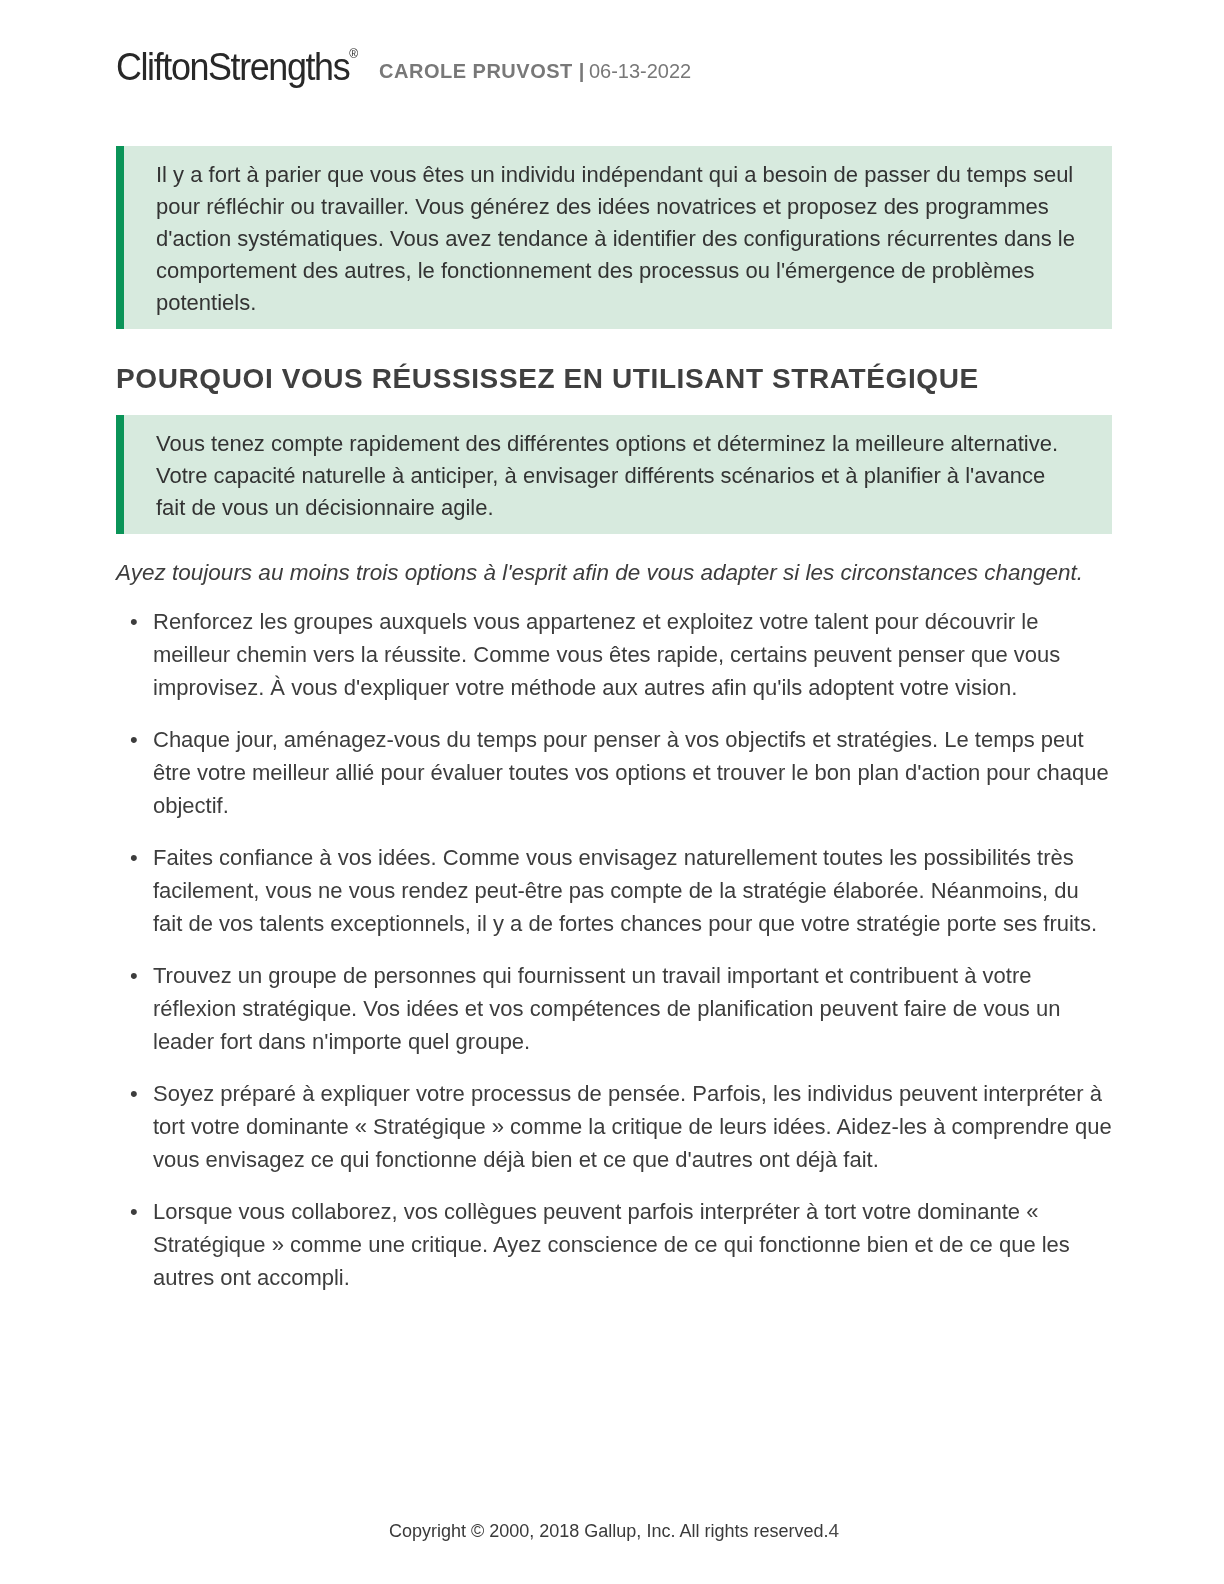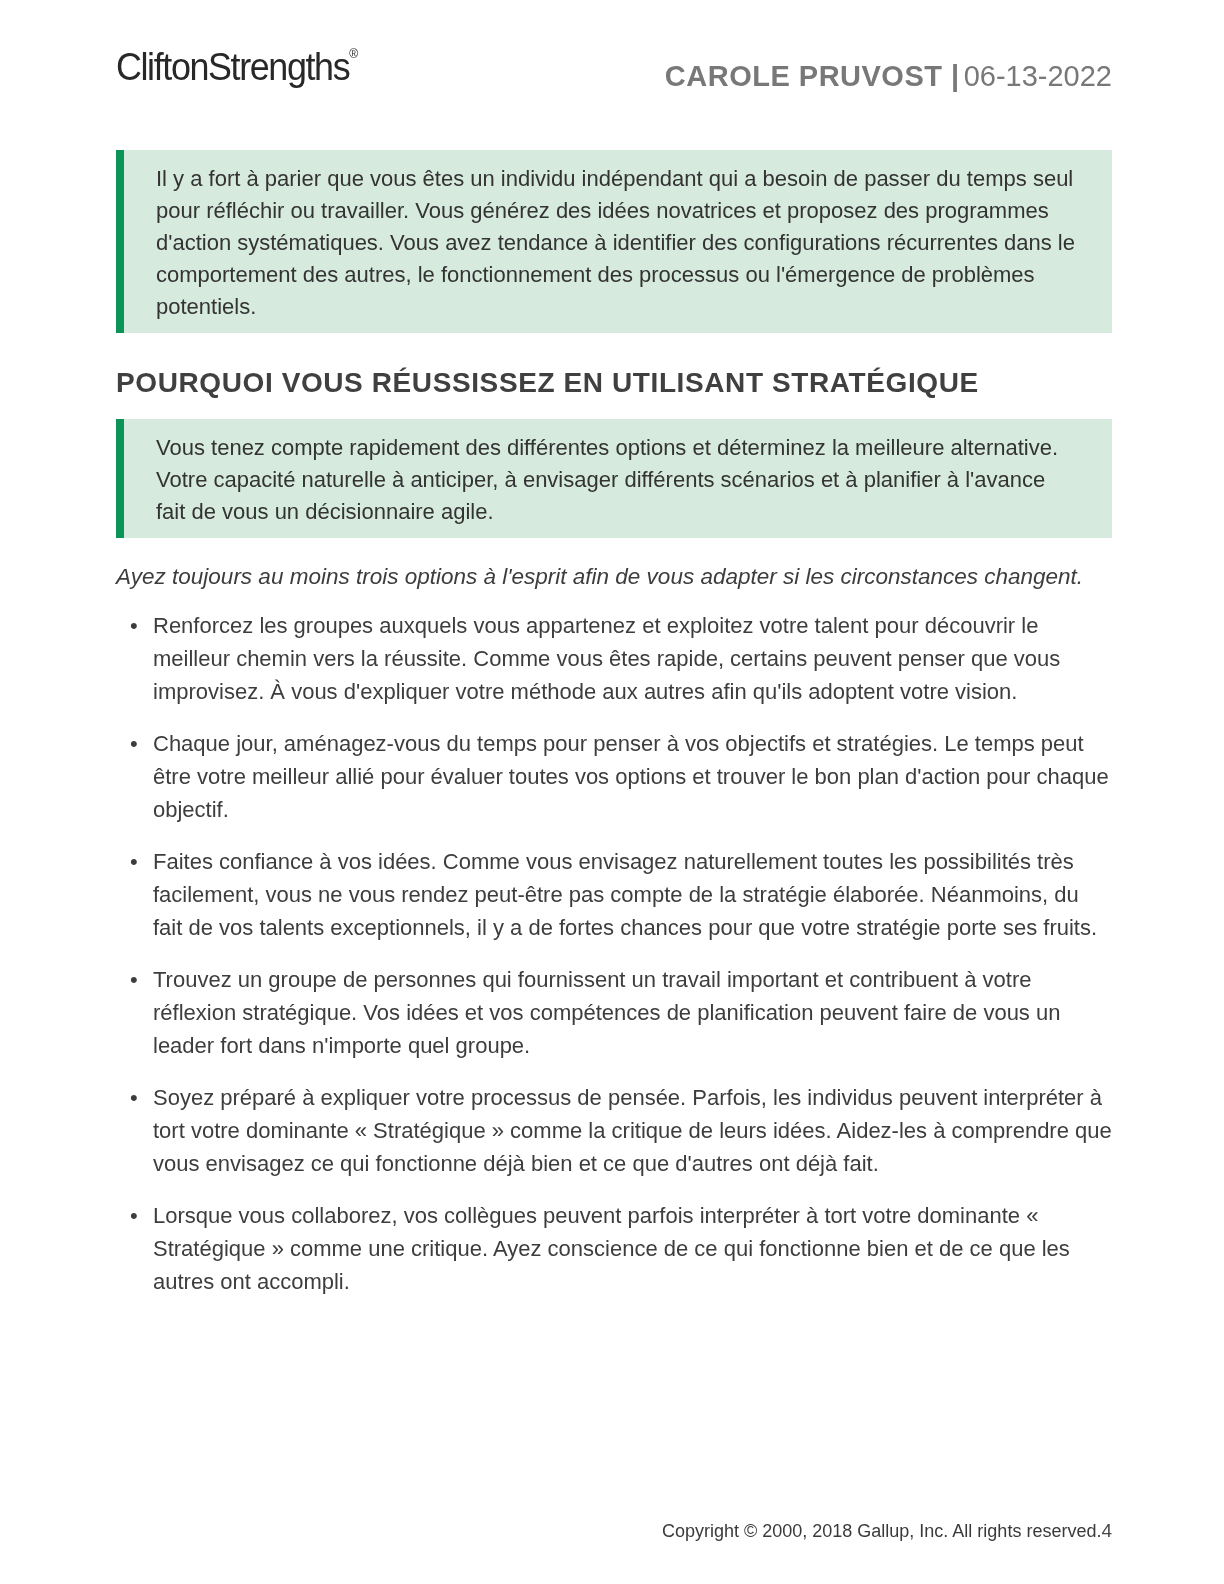--- a/index.html
+++ b/index.html
@@ -13,42 +13,41 @@
     overflow: hidden;
     box-sizing: border-box;
   }
   .inner {
     margin-left: 116px;
     margin-right: 112px;
   }
   
   .header {
     display: flex;
-    justify-content: space-between;
     align-items: flex-start;
     padding-top: 46px;
   }
   .brand {
     font-size: 39px;
     line-height: 1.1;
     letter-spacing: -1.5px;
     color: #282828;
     font-weight: 400;
     transform: scaleX(0.92);
     transform-origin: left center;
     white-space: nowrap;
   }
   .brand .reg {
     font-size: 13px;
     vertical-align: 22px;
     letter-spacing: 0;
   }
   .meta {
     margin-top: 14px;
-    font-size: 29px;
+    font-size: 20px;
     color: #787878;
     white-space: nowrap;
   }
   .meta .owner { font-weight: 700; letter-spacing: 0.5px; }
   .meta .date { font-weight: 400; margin-left: 4px; }
   
   .callout {
     margin-top: 57px;
     background: #d7eade;
     border-left: 8px solid #0a9458;
@@ -95,21 +94,21 @@
     top: 0;
     color: #3d3d3d;
   }
   
   .footer {
     position: absolute;
     left: 116px;
     right: 112px;
     bottom: 42px;
     display: flex;
-    justify-content: flex-end;
+    justify-content: center;
     align-items: baseline;
     font-size: 18px;
     color: #3a3a3a;
   }
   .footer .page-num { font-size: 19px; color: #4a4a4a; }
 </style>
 </head>
 <body>
 
 <div class="page">

